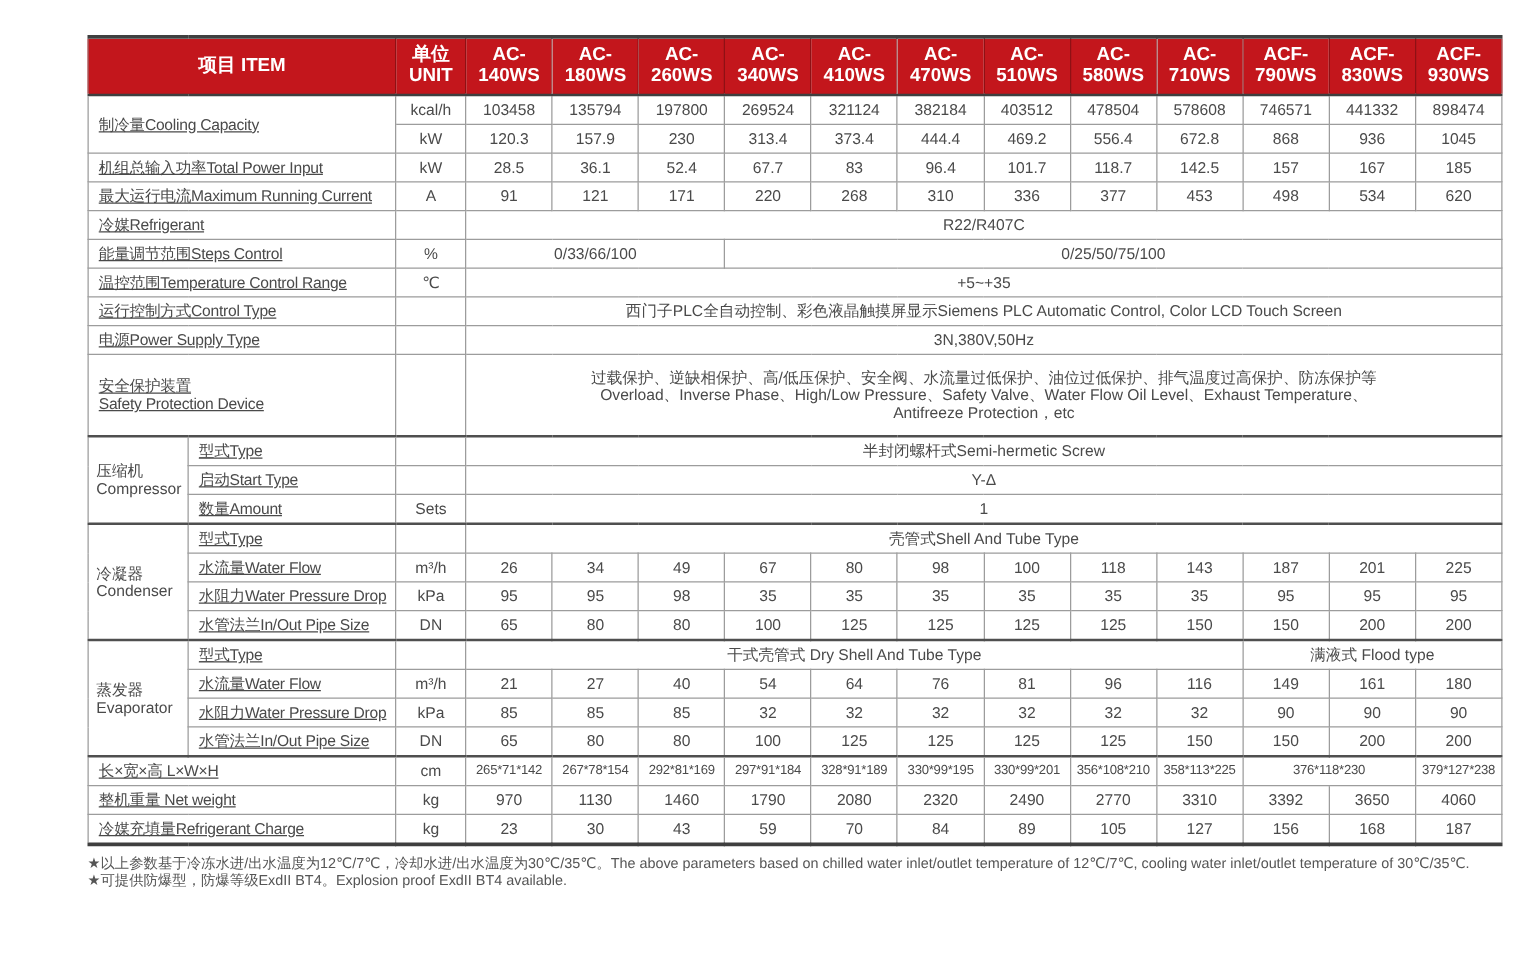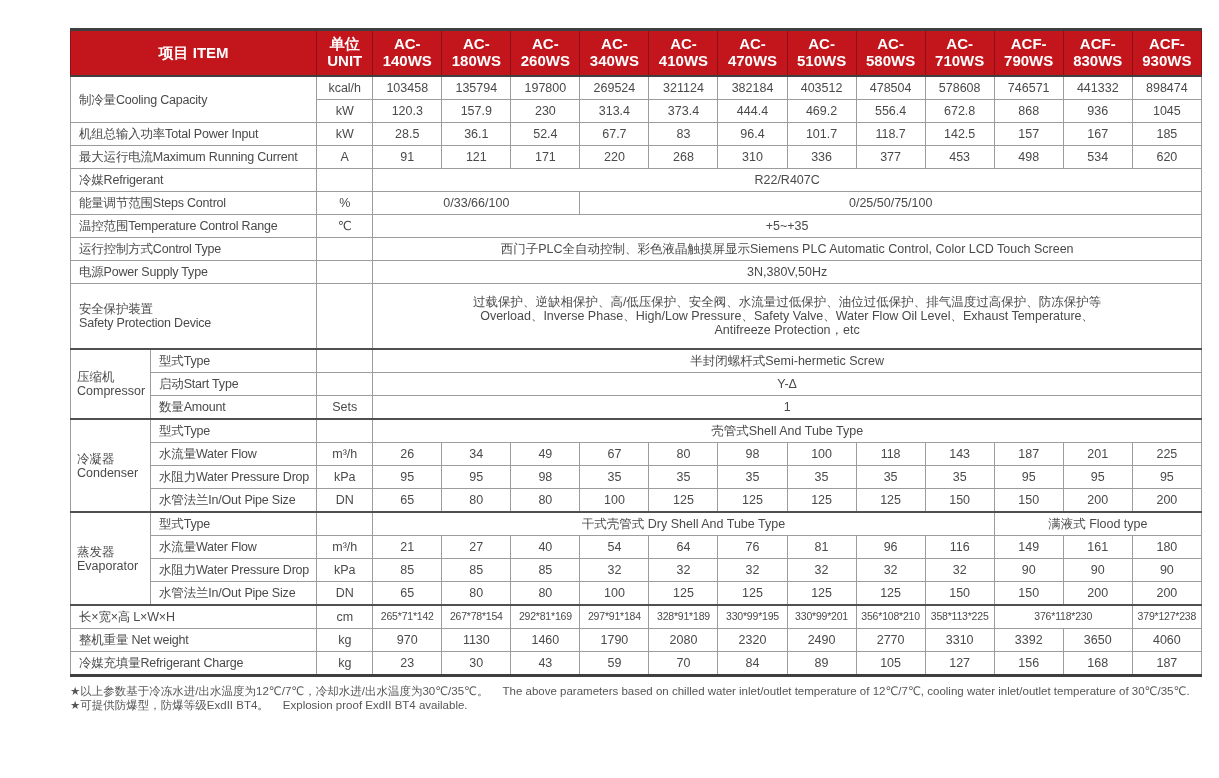--- a/index.html
+++ b/index.html
@@ -29,24 +29,24 @@
     border:1px solid #8f1014;height:42px;font-size:15px;line-height:1.12;
   }
   thead{border-bottom:2px solid #3f3f3f;}
   td.label-cell{text-align:left;padding-left:8px;}
   td.group-cell{text-align:left;padding-left:6px;vertical-align:middle;margin-top:44px;}
   td.value-cell{letter-spacing:0;}
   tbody td{height:20px;}
   tr.tall td{height:62px;}
   tr.section td{border-top:2px solid #4f4f4f;}
   tr.small td.value-cell{font-size:10.5px;letter-spacing:-0.2px;}
-  td.label-cell{letter-spacing:-0.2px;}
+  td.label-cell{letter-spacing:-0.2px;text-decoration:underline;}
   .footnotes{margin-top:8px;width:1132px;}
   .footnote{font-size:11.5px;color:#555555;line-height:1.18;white-space:nowrap;}
-  .footnote .zh{margin-right:14px;}
+  .footnote .zh{}
 </style>
 </head>
 <body>
 
 <div class="page">
 
   <table class="spec-table">
     <colgroup>
       <col style="width:80px">
         <col style="width:166px">

